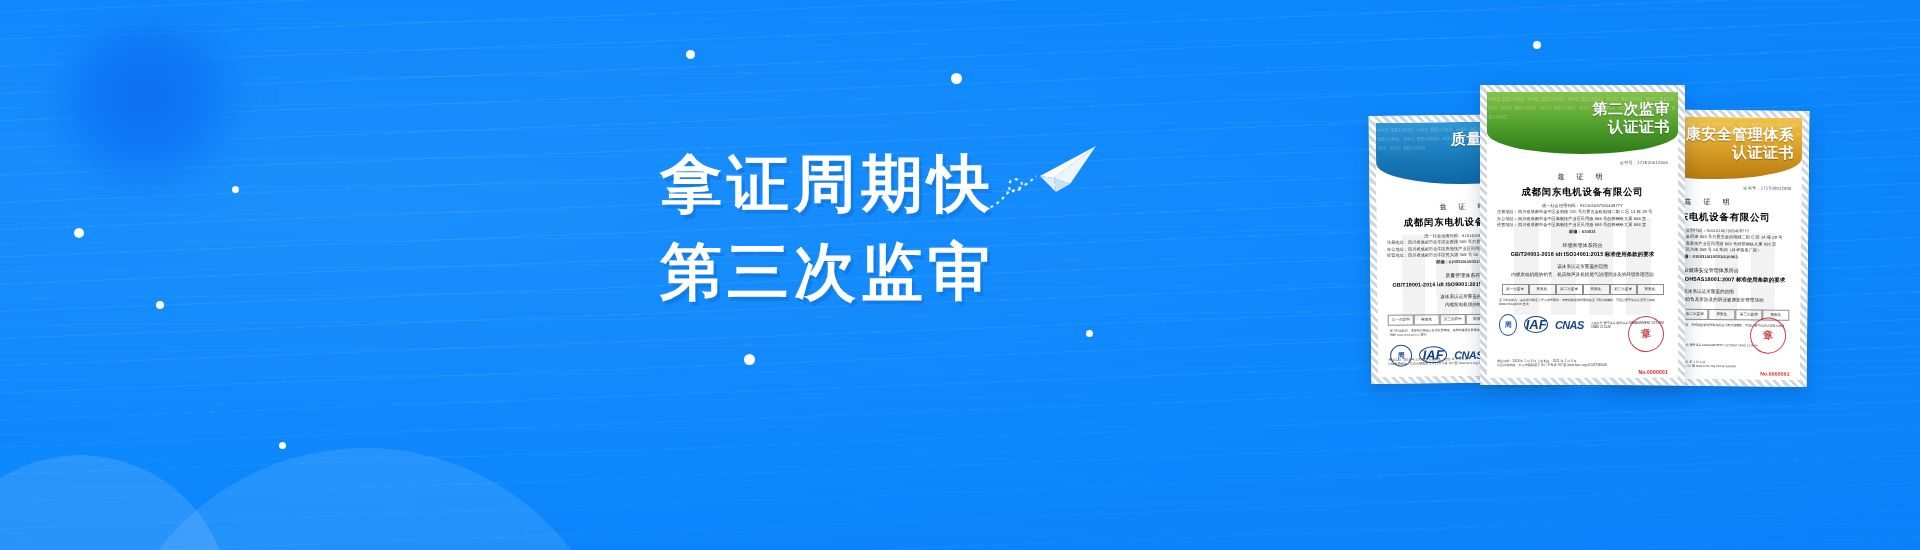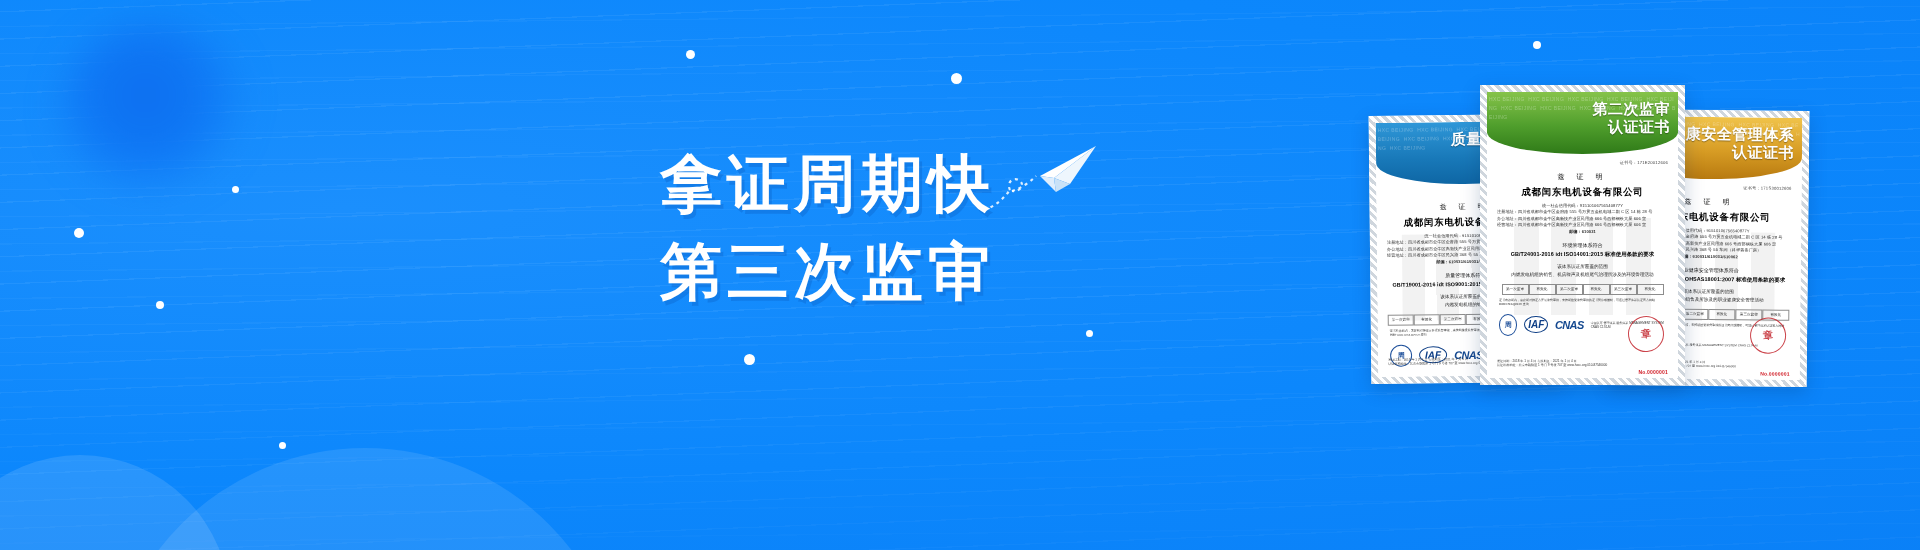--- a/index.html
+++ b/index.html
@@ -133,21 +133,21 @@
   .fineprint{font-size:3px;line-height:4.4px;color:#333;text-align:left;padding:0 2px;}
   .logos{display:flex;align-items:center;gap:7px;margin-top:7px;padding-left:2px;}
   .logo-circ{
     width:20px;height:20px;border-radius:50%;border:1.6px solid #1d4f9a;
     display:flex;align-items:center;justify-content:center;
     font-size:7px;font-weight:700;color:#1d4f9a;
   }
   .logo-oval{
     width:26px;height:15px;border-radius:50%;border:1.6px solid #0f3f86;
     display:flex;align-items:center;justify-content:center;
-    font-size:10px;font-weight:700;color:#0f3f86;font-style:italic;
+    font-size:13px;font-weight:700;color:#0f3f86;font-style:italic;
   }
   .logo-cnas{
     font-size:11px;font-weight:700;font-style:italic;color:#14488f;letter-spacing:-.6px;
   }
   .logo-text{font-size:3px;line-height:4px;color:#333;}
   .seal{
     position:absolute;right:14px;bottom:26px;width:34px;height:34px;border-radius:50%;
     border:1.6px solid #c2232b;color:#c2232b;
     display:flex;align-items:center;justify-content:center;
     font-size:10px;font-weight:700;opacity:.85;transform:rotate(-8deg);

